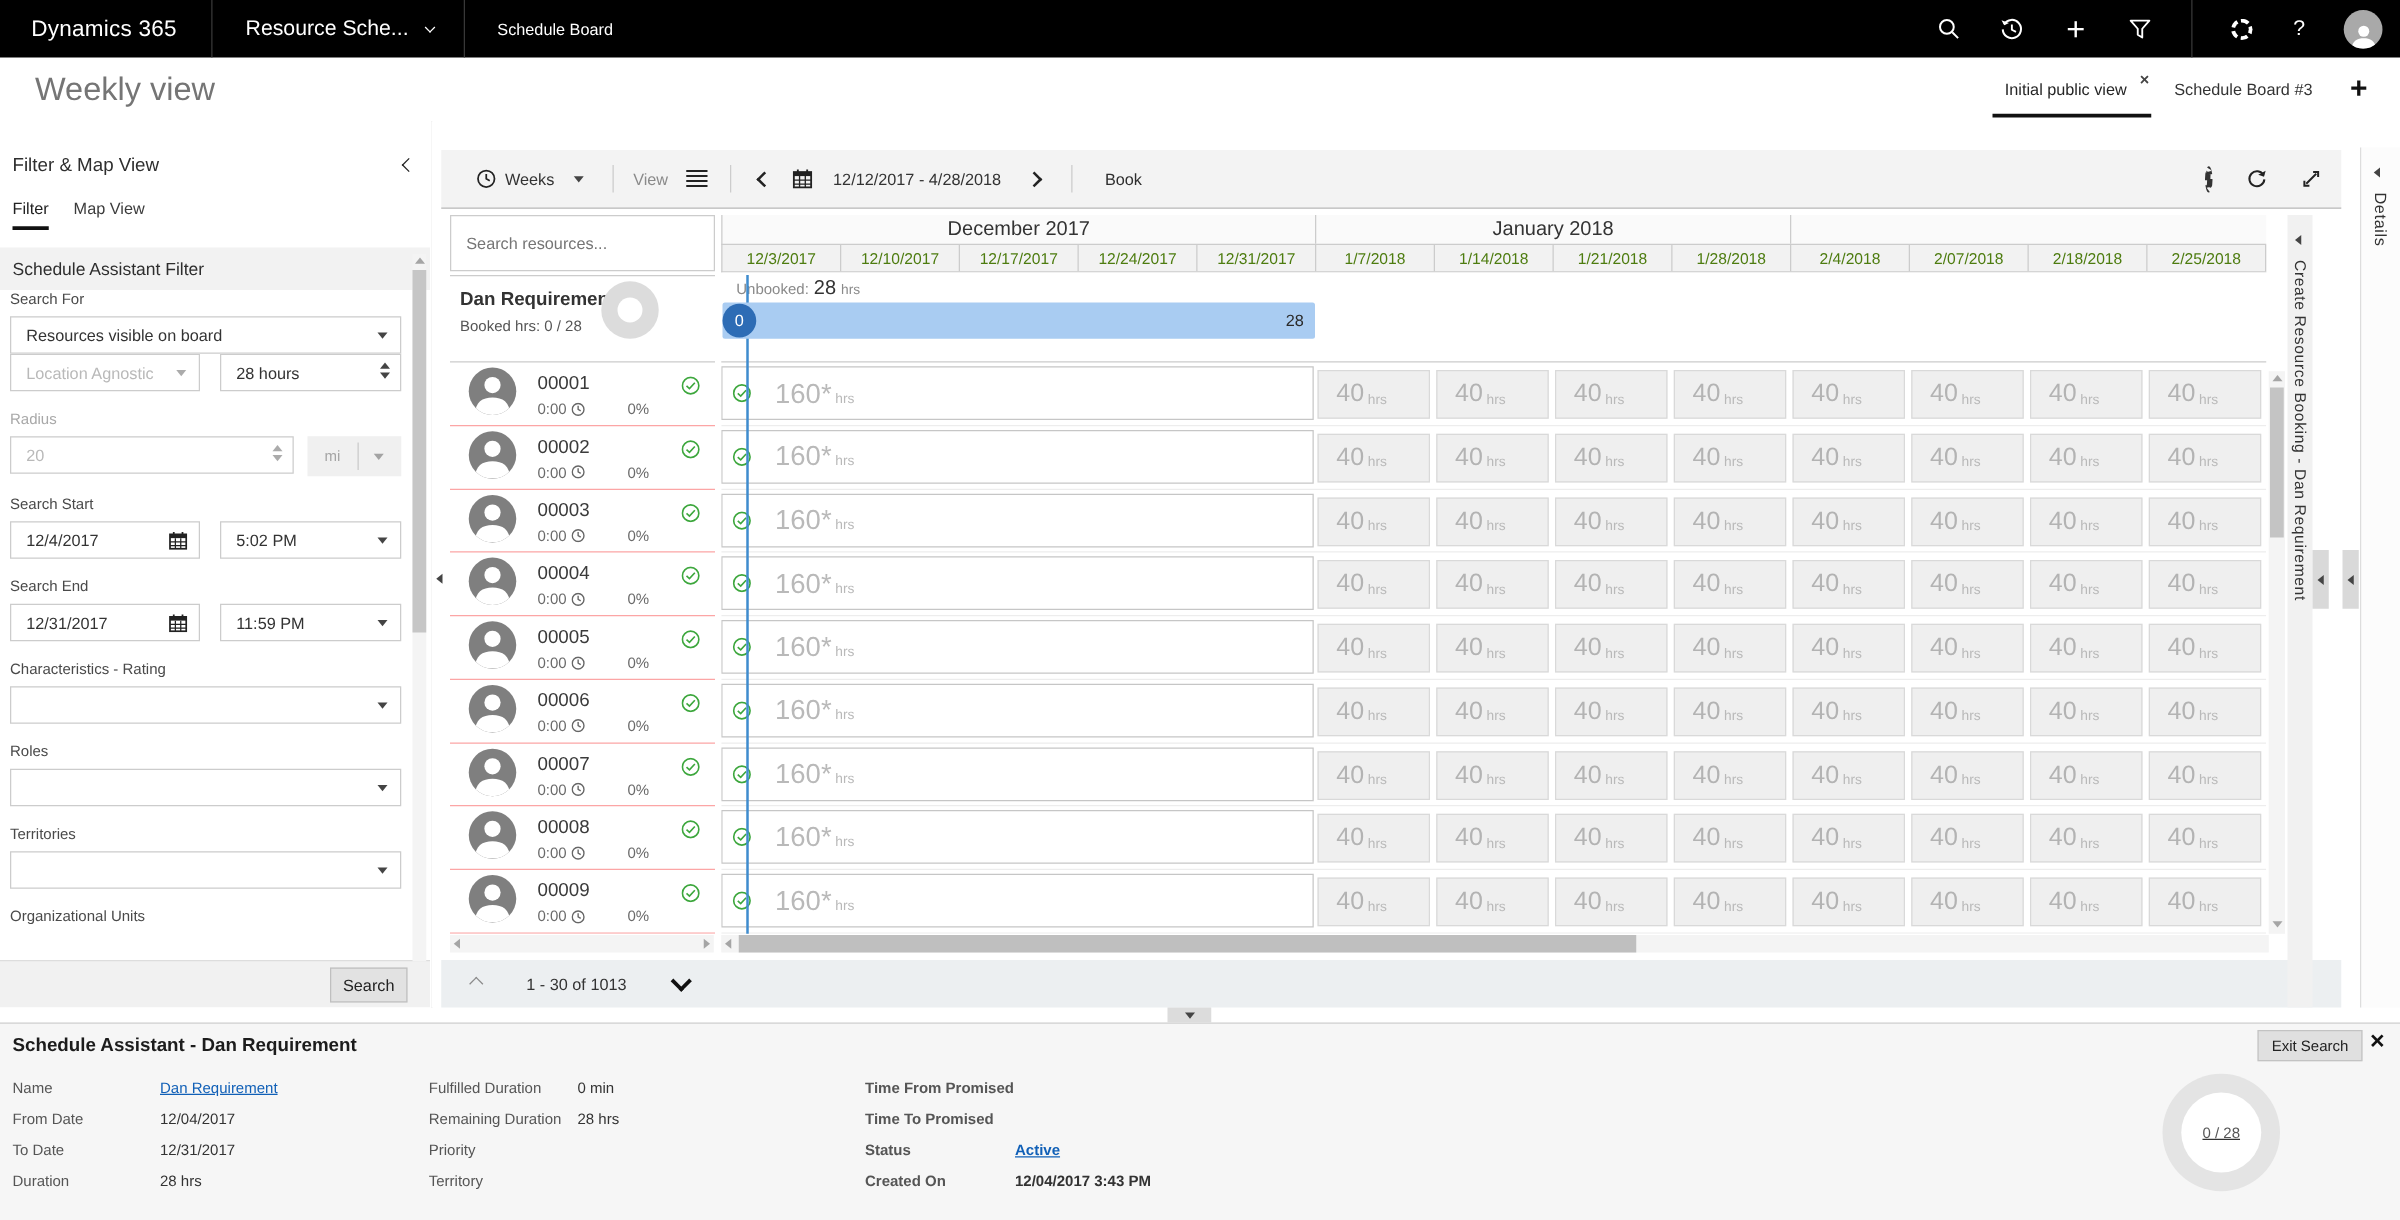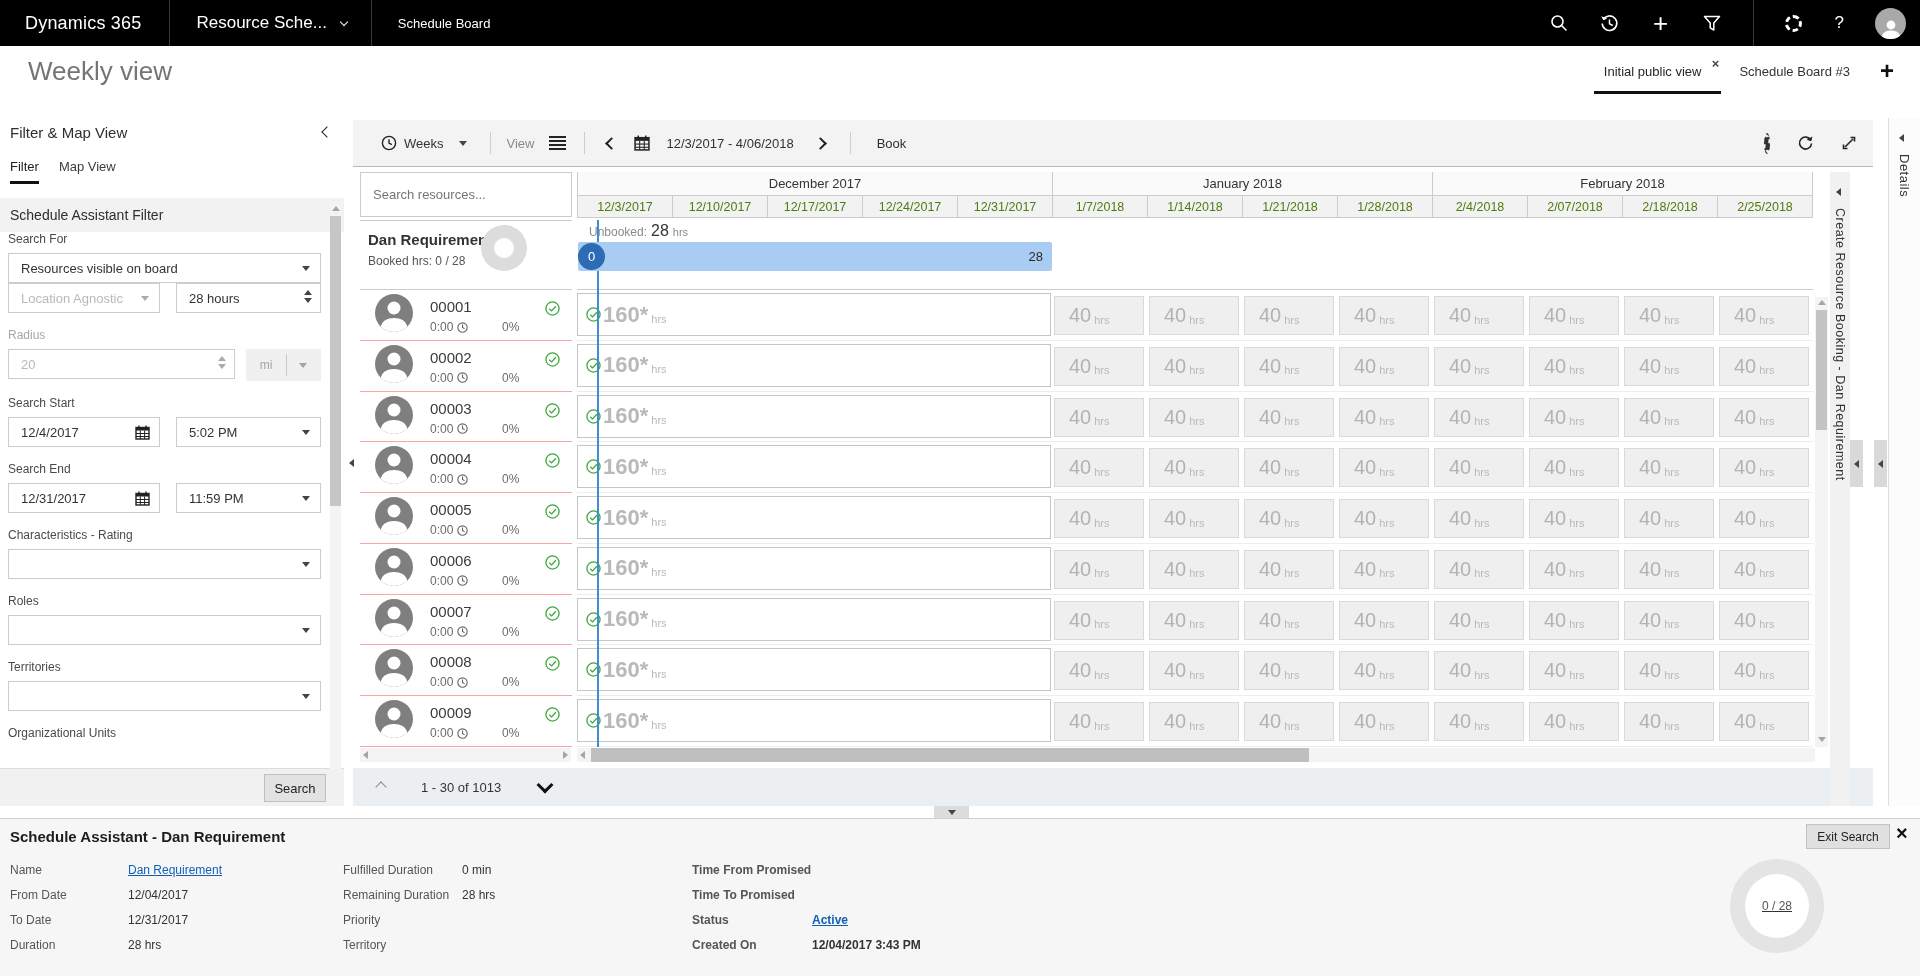--- a/index.html
+++ b/index.html
@@ -98,35 +98,35 @@
   #res-rows{left:360px;top:290px;width:212px;height:457px;overflow:hidden;}
   .res-row{height:50.78px;border-bottom:1px solid #fca5a5;position:relative;box-sizing:border-box;}
   .res-av{position:absolute;left:15px;top:4px;width:38px;height:38px;border-radius:50%;background:#7f7f7f;overflow:hidden;}
   .res-id{position:absolute;left:70px;top:8px;font-size:15px;color:#3b3b3b;}
   .res-chk{position:absolute;left:185px;top:11px;width:15px;height:15px;}
   .res-time{position:absolute;left:70px;top:30px;font-size:12px;color:#6a6a6a;display:flex;align-items:center;gap:4px;}
   .res-pct{position:absolute;left:142px;top:30px;font-size:12px;color:#6a6a6a;}
 
   
   #months-row{left:577px;top:172px;width:1236px;height:24px;display:flex;background:#fafafa;border-bottom:1px solid #ccc;border-left:1px solid #ccc;box-sizing:border-box;}
-  .month-cell{border-right:1px solid #ccc;display:flex;align-items:center;justify-content:center;font-size:13px;color:#333;box-sizing:border-box;}
+  .month-cell{border-right:1px solid #ccc;display:flex;align-items:center;justify-content:center;font-size:16px;color:#333;box-sizing:border-box;}
   #weeks-row{left:577px;top:196px;width:1236px;height:22px;display:flex;background:#f2f2f2;border-bottom:1px solid #ccc;border-left:1px solid #ccc;box-sizing:border-box;}
   .week-cell{width:95px;border-right:1px solid #ccc;display:flex;align-items:center;justify-content:center;font-size:12.5px;color:#4d7c0f;box-sizing:border-box;flex:none;}
   #unbooked-sec{left:577px;top:218px;width:1236px;height:72px;background:#fff;border-bottom:1px solid #ccc;box-sizing:border-box;}
   #unbooked-line{position:absolute;left:12px;top:4px;display:flex;align-items:baseline;gap:4px;}
   #unbooked-line .l{font-size:12px;color:#8a8a8a;}
   #unbooked-line .v{font-size:16px;color:#333;}
   #unbooked-line .u{font-size:11px;color:#8a8a8a;}
   #avail-bar{position:absolute;left:1px;top:24px;width:474px;height:29px;background:#a9ccf2;border-radius:2px;z-index:3;}
   #bar-badge{position:absolute;left:0;top:1px;width:27px;height:27px;border-radius:50%;background:#2d6cb5;color:#fff;font-size:13px;display:flex;align-items:center;justify-content:center;}
   #bar-end{position:absolute;right:9px;top:0;line-height:29px;font-size:13px;color:#2b2b2b;}
   #grid-rows{left:577px;top:290px;width:1236px;height:457px;overflow:hidden;}
   .grid-row{height:50.78px;position:relative;border-bottom:1px solid #ededed;box-sizing:border-box;}
   .merged-cell{position:absolute;left:0;top:3px;width:474px;height:43px;background:#fff;border:1px solid #c6c6c6;box-sizing:border-box;display:flex;align-items:center;padding-left:8px;}
-  .merged-cell .big{font-size:22px;color:#b9b9b9;margin-left:2px;font-weight:700;}
+  .merged-cell .big{font-size:22px;color:#b9b9b9;margin-left:19px;font-weight:400;}
   .hrs-u{font-size:11px;color:#b9b9b9;margin:8px 0 0 3px;}
   .wk-cell{position:absolute;top:6px;width:90px;height:39px;background:#efefef;border:1px solid #d9d9d9;box-sizing:border-box;display:flex;align-items:center;padding-left:14px;}
   .wk-cell .num{font-size:20px;color:#b3b3b3;font-weight:300;}
   #time-line{left:597px;top:220px;width:2px;height:527px;background:#3f8cce;z-index:2;}
 
   
   #grid-vscroll{left:1815px;top:297px;width:13px;height:450px;background:#f4f4f4;}
   #grid-vscroll .tri{position:absolute;left:3px;}
   #gv-thumb{position:absolute;left:1px;top:13px;width:11px;height:120px;background:#c4c4c4;}
   #grid-hscroll{left:577px;top:748px;width:1238px;height:14px;background:#f4f4f4;}
@@ -359,21 +359,21 @@
         <rect x="1" y="2.5" width="13" height="11.5" fill="none" stroke="#222" stroke-width="1.4"></rect>
         <rect x="1" y="2.5" width="13" height="3" fill="#222"></rect>
         <line x1="4" y1="0.5" x2="4" y2="3" stroke="#222" stroke-width="1.4"></line>
         <line x1="11" y1="0.5" x2="11" y2="3" stroke="#222" stroke-width="1.4"></line>
         <line x1="1" y1="8.5" x2="14" y2="8.5" stroke="#222"></line>
         <line x1="1" y1="11.5" x2="14" y2="11.5" stroke="#222"></line>
         <line x1="5.3" y1="5.5" x2="5.3" y2="14" stroke="#222"></line>
         <line x1="9.6" y1="5.5" x2="9.6" y2="14" stroke="#222"></line>
       </svg>
   </span>
-  <span style="margin-left:16px;">12/3/2017 - 4/06/2018</span>
+  <span style="margin-left:16px;">12/12/2017 - 4/28/2018</span>
   <span class="chv right" style="margin-left:22px;"></span>
   <span class="tb-sep" style="margin-left:25px;"></span>
   <span id="tb-book" style="margin-left:26px;">Book</span>
   <div id="tb-right">
     <span><span class="gear-shape dark"></span></span>
     <span>
       <svg width="17" height="17" viewBox="0 0 17 17">
           <path d="M13.8 5.2 A6 6 0 1 0 14.5 8.5" fill="none" stroke="#222" stroke-width="1.6"></path>
           <path d="M15.5 1.5 L14.2 6.3 L9.6 4.8 Z" fill="#222"></path>
         </svg>
@@ -622,21 +622,20 @@
           </svg>
         </span>
       </span>
       <span class="res-pct">0%</span>
     </div>
   </div>
 
 <div id="months-row" class="abs">
     <div class="month-cell" style="width: 475px;">December 2017</div>
     <div class="month-cell" style="width: 380px;">January 2018</div>
-    <div class="month-cell" style="width: 380px;">February 2018</div>
   </div>
 <div id="weeks-row" class="abs">
     <div class="week-cell">12/3/2017</div>
     <div class="week-cell">12/10/2017</div>
     <div class="week-cell">12/17/2017</div>
     <div class="week-cell">12/24/2017</div>
     <div class="week-cell">12/31/2017</div>
     <div class="week-cell">1/7/2018</div>
     <div class="week-cell">1/14/2018</div>
     <div class="week-cell">1/21/2018</div>

